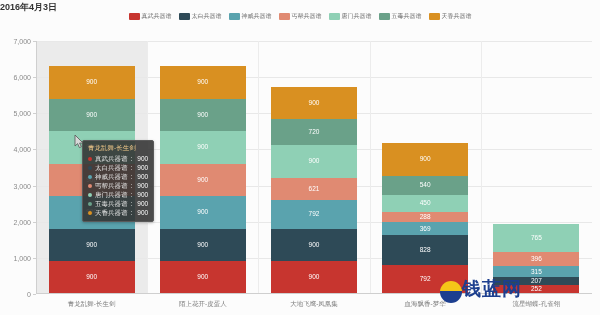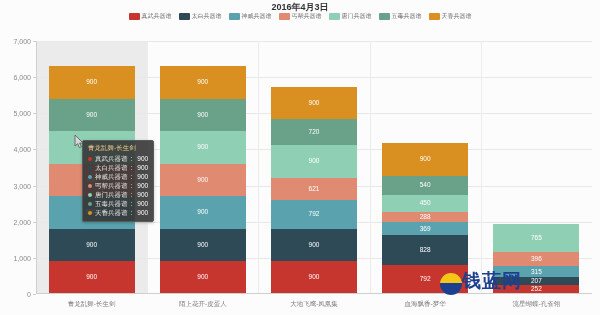--- a/index.html
+++ b/index.html
@@ -22,21 +22,21 @@
     width: 600px; height: 315px;
     background: #fcfcfc;
   }
 
   
   #chart-title {
     position: absolute;
     top: 1px;
     left: 0;
     width: 600px;
-    text-align: center;
+    text-align: left;
     font-size: 9px;
     font-weight: bold;
     color: #333;
     letter-spacing: 0px;
   }
 
   
   #legend {
     position: absolute;
     top: 12px;
@@ -236,21 +236,21 @@
     left: 74px;
     top: 134px;
     z-index: 50;
     pointer-events: none;
   }
 
   
   #watermark {
     position: absolute;
     right: 0;
-    bottom: 8px;
+    bottom: 0;
     width: 160px;
     height: 52px;
     z-index: 60;
     pointer-events: none;
   }
   #watermark-text {
     position: absolute;
     left: 2px;
     bottom: 1px;
     font-size: 11px;

